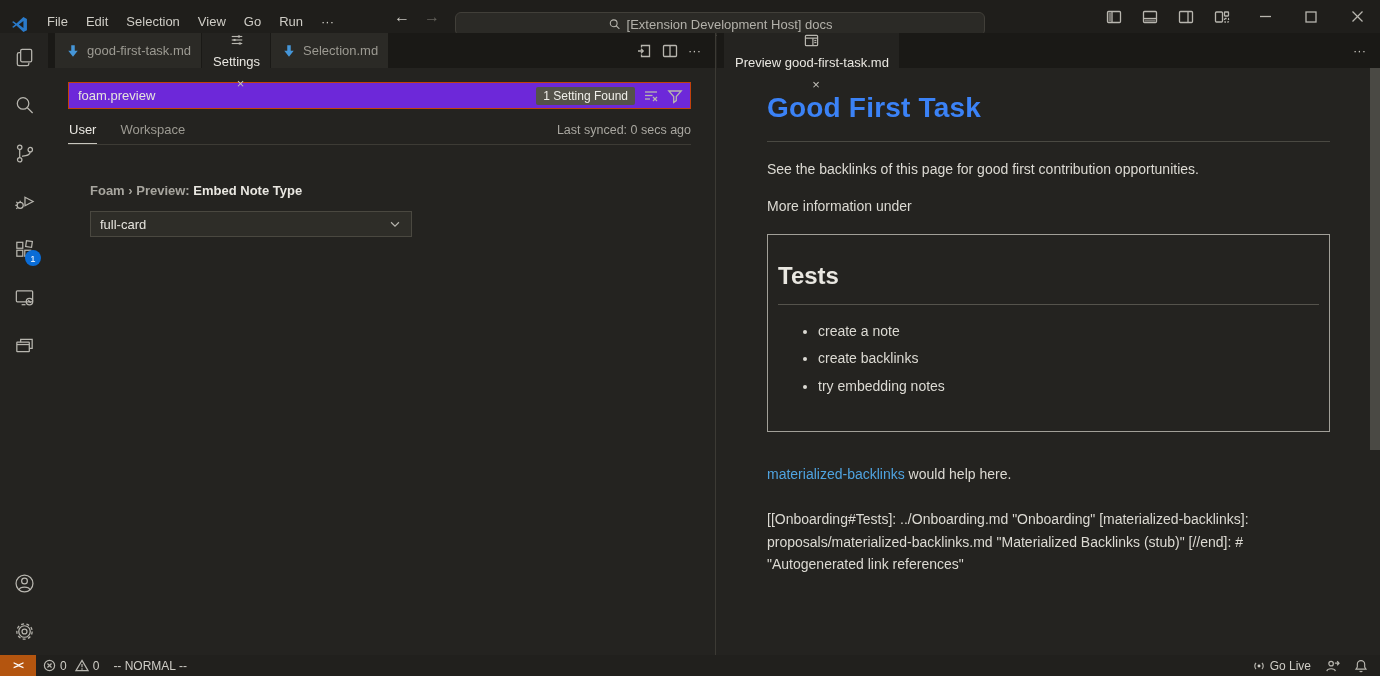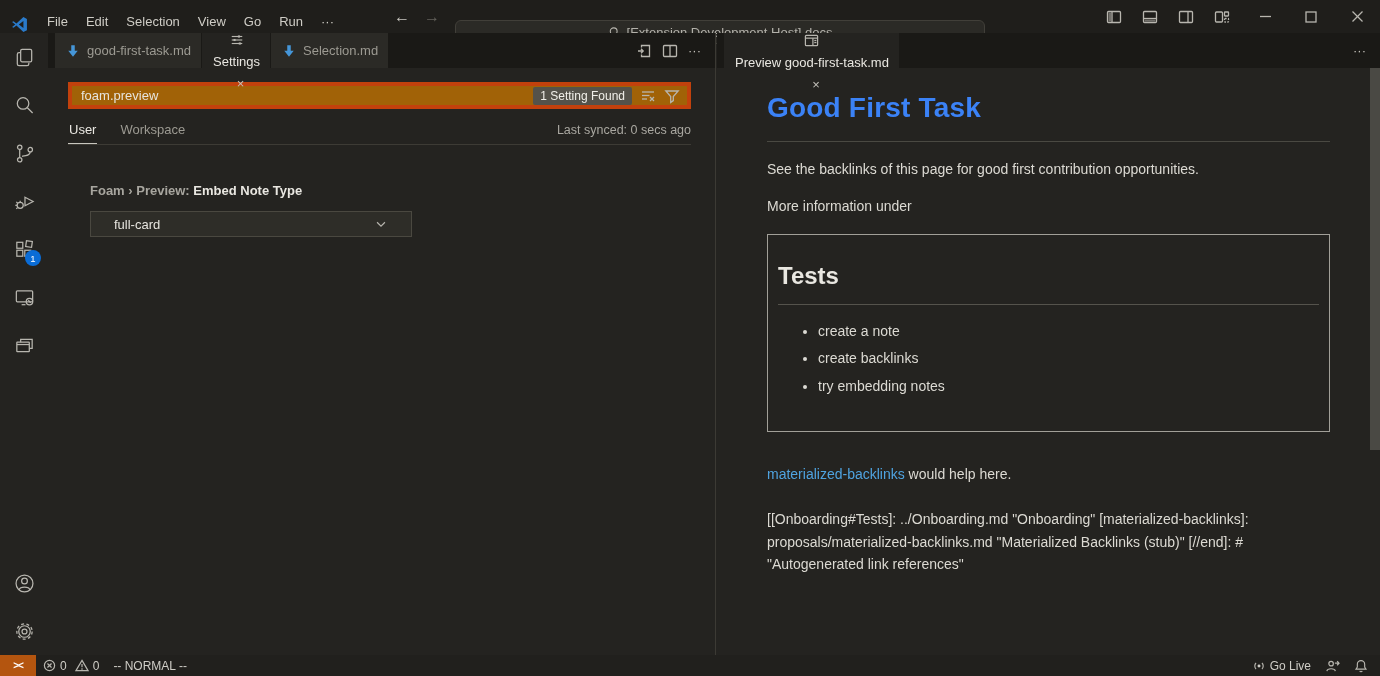--- a/index.html
+++ b/index.html
@@ -16,21 +16,21 @@
   #titlebar {
     position:absolute; top:0; left:0; right:0; height:33px;
     background:#1f1e1b; display:flex; align-items:flex-end;
   }
   .vscode-logo { margin:0 10px 0 11px; }
   .menu-item { padding:4px 9px; color:#cfcdc6; border-radius:5px; cursor:default; }
   .nav-arrows { position:absolute; left:394px; top:0; height:33px; display:flex; align-items:center; gap:14px; font-size:16px;}
   .nav-back { color:#c9c7c0; }
   .nav-fwd { color:#63615b; }
   #title-search {
-    position:absolute; left:455px; top:20px; width:530px; height:24px;
+    position:absolute; left:455px; top:12px; width:530px; height:24px;
     background:#2b2a26; border:1px solid #413f39; border-radius:6px;
     display:flex; align-items:center; justify-content:center; gap:6px;
     color:#b3b1aa; font-size:13px;
   }
   #titlebar-right { position:absolute; right:0; top:0; height:33px; display:flex; align-items:center; }
   .layout-btn { padding:5px 8px; margin-right:4px; }
   .win-btn { width:46px; height:33px; display:flex; align-items:center; justify-content:center; }
 
   
   #activitybar {
@@ -54,40 +54,40 @@
     background:#2b2a26; color:#9c9a92; font-size:13px; border-right:1px solid #1a1916;
     white-space:nowrap;
   }
   .tab.active { background:#242320; color:#e9e7e1;flex-direction:column; }
   .tab .tab-close { margin-left:8px; font-size:13px; color:#c4c2bb; }
   .strip-actions { margin-left:auto; display:flex; align-items:center; gap:10px; padding-right:14px; color:#c4c2bb; }
   .strip-pad { width:7px; background:#1a1916; }
 
   
   #settings-search {
-    margin:14px 24px 0 20px; height:27px; background:#a16207; border:4px solid #c2410c;
+    margin:14px 24px 0 20px; height:27px; background:#6d28d9; border:1px solid #c2410c;
     display:flex; align-items:center; padding:0 7px 0 9px; color:#e6e4de;
   }
   #settings-search .grow { flex:1; }
   .result-badge { background:#54524a; color:#f0efe9; font-size:12px; padding:2px 7px; border-radius:2px; margin-right:8px; white-space:nowrap; }
   .search-icons { display:flex; gap:8px; align-items:center; }
   #scope-row {
     margin:6px 24px 0 20px; height:30px; display:flex; align-items:center;
     border-bottom:1px solid #3d3b35; color:#9c9a92; font-size:13px;
   }
   .scope-tab { margin-right:22px; padding:6px 1px; }
   .scope-tab.active { color:#e9e7e1; border-bottom:1px solid #c8c6bf; }
   #sync-label { margin-left:auto; color:#a9a7a0; font-size:12.5px; }
   #setting-item { margin:38px 0 0 42px; }
   #setting-title { font-size:13px; font-weight:700; }
   #setting-title .cat { color:#a8a69f; }
   #setting-title .lbl { color:#e9e7e1; }
   #setting-select {
     margin-top:13px; width:322px; height:26px; background:#2e2d28; border:1px solid #4a4840;
-    display:flex; align-items:center; padding:0 23px; color:#e6e4de; font-size:13px;
+    display:flex; align-items:center; padding:0 9px; color:#e6e4de; font-size:13px;
   }
   #setting-select .grow { flex:1; }
 
   
   #preview-body { padding:20px 50px 0 50px; color:#dcdad3; font-size:14px; line-height:1.45; position:relative; }
   #preview-title { font-size:28px; font-weight:700; color:#3b82f6; padding-bottom:12px; border-bottom:1px solid #4a4942; letter-spacing:.2px; }
   .pv-p { margin-top:17px; }
   #embed-card { margin-top:18px; border:1px solid #a19f98; padding:24px 10px 28px 10px; }
   #embed-title { font-size:24px; font-weight:700; color:#e9e7e1; padding-bottom:10px; border-bottom:1px solid #55534c; }
   #embed-card ul { margin:16px 0 0 0; padding-left:40px; }

